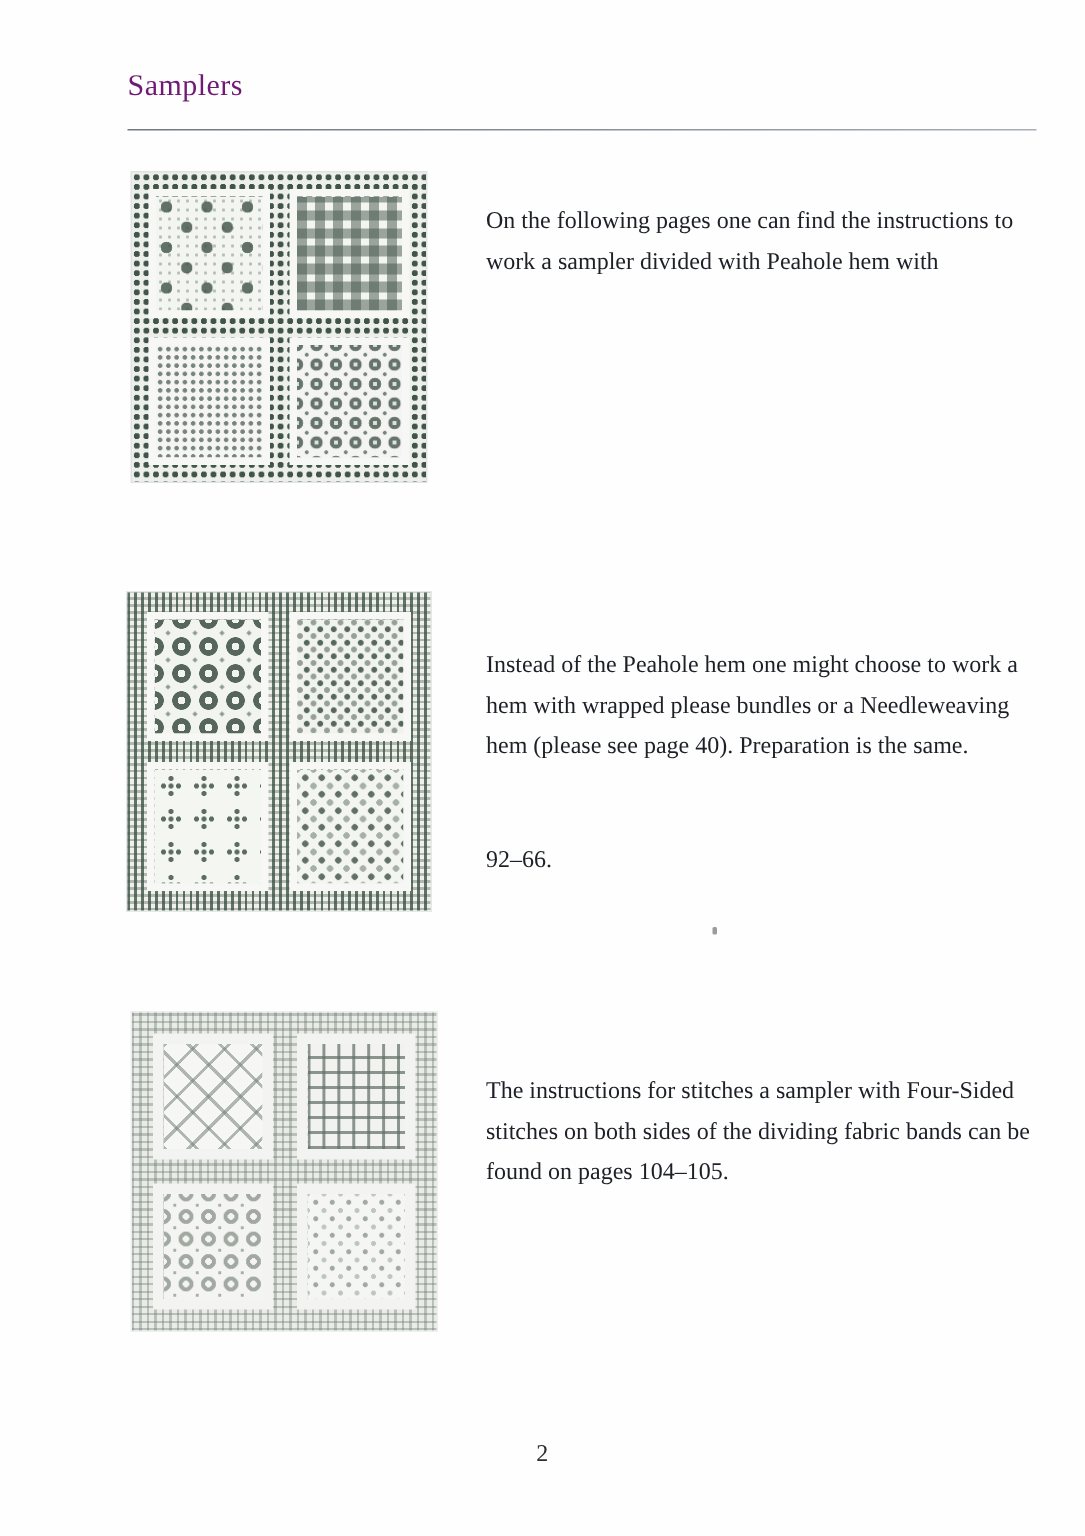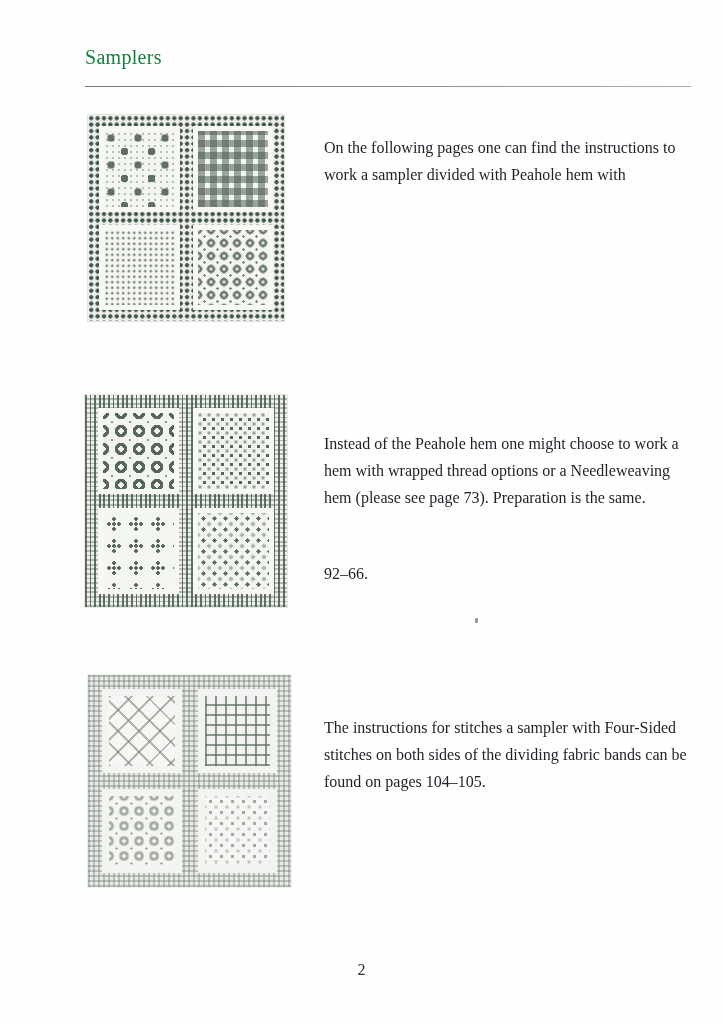--- a/index.html
+++ b/index.html
@@ -14,21 +14,21 @@
   }
 
   .page-title {
     position: absolute;
     left: 85px;
     top: 46px;
     margin: 0;
     font-size: 20px;
     font-weight: 400;
     letter-spacing: 0.3px;
-    color: #15803d;
+    color: #701a75;
   }
 
   .title-rule {
     position: absolute;
     left: 85px;
     top: 86px;
     width: 606px;
     height: 1.4px;
     background: linear-gradient(90deg, #70777e 0%, #8d949b 60%, #a9afb5 100%);
   }
@@ -241,22 +241,22 @@
 
   <figure class="sampler s2" role="img" aria-label="Sampler with hatched hem borders: four stitch pattern squares framed by wrapped thread bundle bands">
     <div class="cell p-ring-grid"></div>
     <div class="cell p-dense-diamonds"></div>
     <div class="cell p-plus-motifs"></div>
     <div class="cell p-checker-dots"></div>
   </figure>
   <div class="text-block" id="text-2">
     <p class="para">
       <span class="line">Instead of the Peahole hem one might choose to work a</span><br>
-      <span class="line">hem with wrapped thread options or a Needleweaving</span><br>
-      <span class="line">hem (please see page 73). Preparation is the same.</span>
+      <span class="line">hem with wrapped please bundles or a Needleweaving</span><br>
+      <span class="line">hem (please see page 40). Preparation is the same.</span>
     </p>
     <p class="para">
       <br>
       <span class="line">92–66.</span>
     </p>
   </div>
 
   <div class="scan-speck"></div>
 
   <figure class="sampler s3" role="img" aria-label="Sampler with Four-Sided stitches on both sides of the dividing fabric bands: four pale stitch pattern squares">

